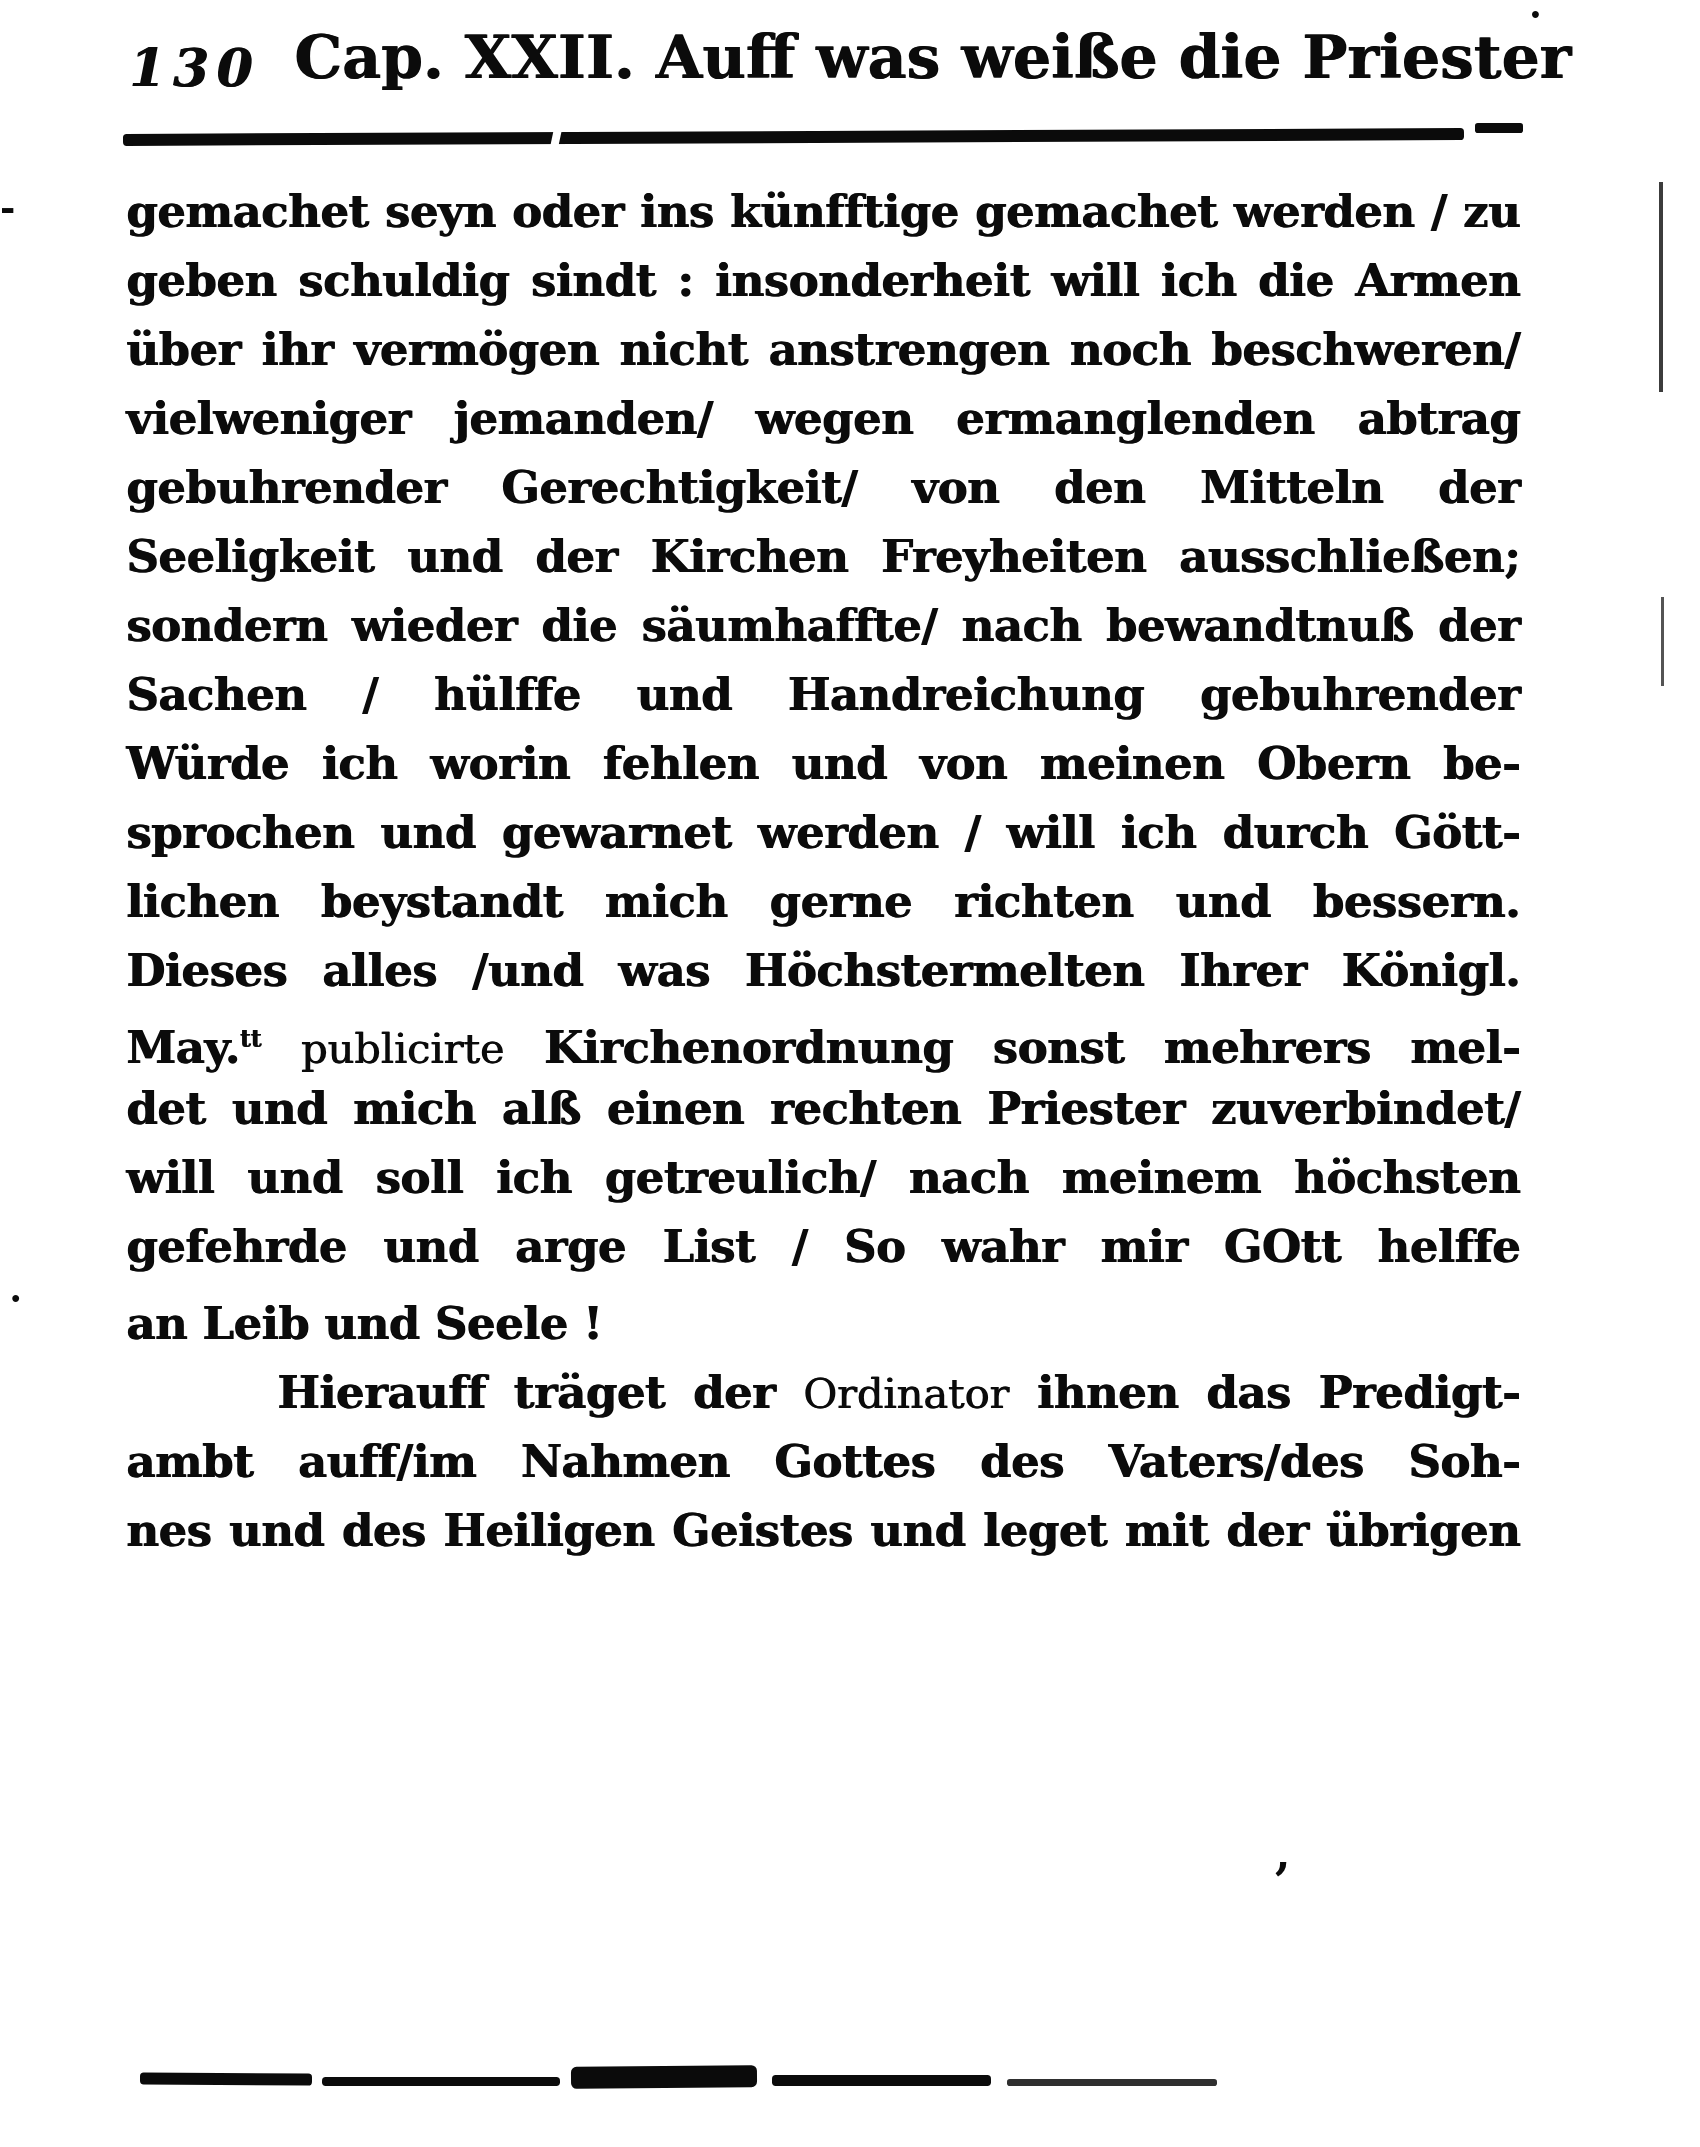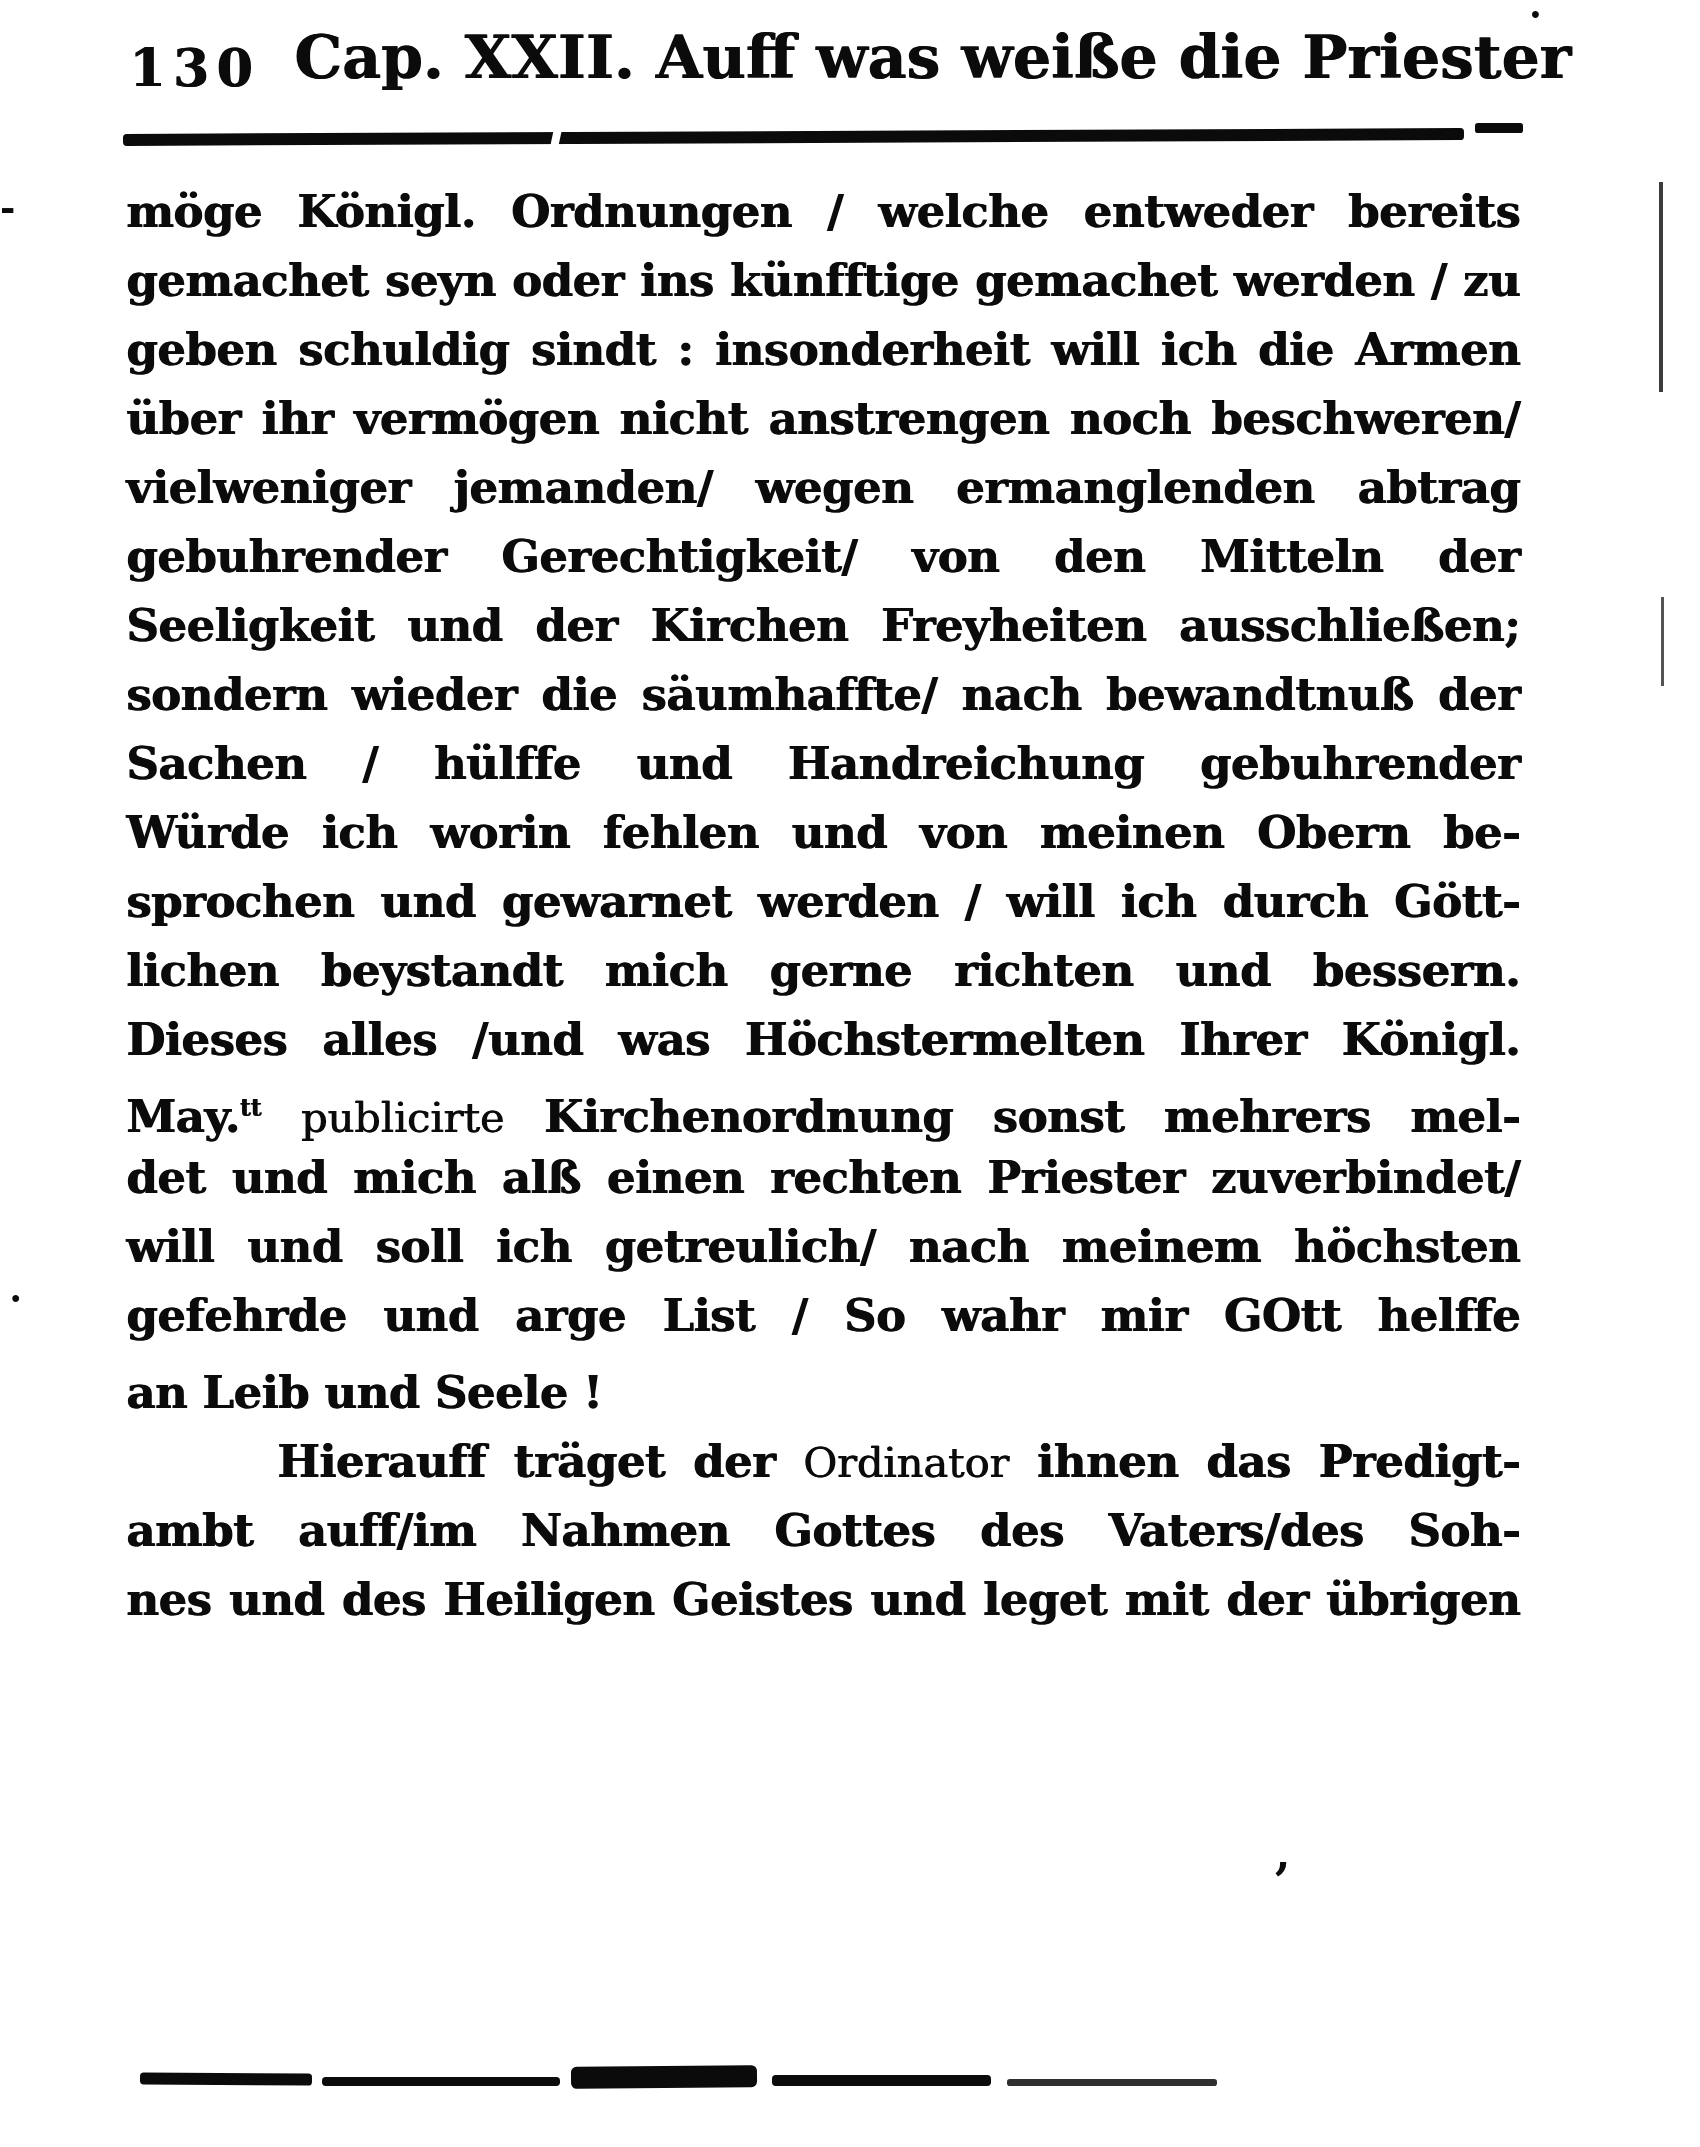--- a/index.html
+++ b/index.html
@@ -8,21 +8,21 @@
     width:1700px; height:2148px;
     background:#ffffff;
     color:#0b0b0b;
     font-family:"DejaVu Serif", serif;
     overflow:hidden;
   }
   .thick { text-shadow: 0.9px 0 0 currentColor; }
 
   .page-number {
     position:absolute; left:129px; top:37px;
-    font-size:52px; font-weight:bold; letter-spacing:7.5px;
+    font-size:52px; font-weight:bold; letter-spacing:7.5px;font-style:italic;
   }
   .header-title {
     position:absolute; left:294px; top:22.4px; width:1300px;
     font-size:60px; font-weight:bold;
     white-space:nowrap;
   }
   .rule-main {
     position:absolute; left:123px; top:131px; width:1341px; height:12px;
     background:#0b0b0b; transform:rotate(-0.25deg); border-radius:3.7px;
   }
@@ -59,21 +59,20 @@
 
   <div class="page-number thick">130</div>
 
   <div class="header-title thick">Cap. XXII. Auff was weiße die Priester</div>
 
   <div class="rule-main"></div>
   <div class="rule-notch"></div>
   <div class="rule-dash"></div>
 
   <div class="body-text thick">
-      <div class="line"><span>möge Königl. Ordnungen / welche entweder bereits</span></div>
       <div class="line"><span>gemachet seyn oder ins künfftige gemachet werden / zu</span></div>
       <div class="line"><span>geben schuldig sindt : insonderheit will ich die Armen</span></div>
       <div class="line"><span>über ihr vermögen nicht anstrengen noch beschweren/</span></div>
       <div class="line"><span>vielweniger jemanden/ wegen ermanglenden abtrag</span></div>
       <div class="line"><span>gebuhrender Gerechtigkeit/ von den Mitteln der</span></div>
       <div class="line"><span>Seeligkeit und der Kirchen Freyheiten ausschließen;</span></div>
       <div class="line"><span>sondern wieder die säumhaffte/ nach bewandtnuß der</span></div>
       <div class="line"><span>Sachen / hülffe und Handreichung gebuhrender</span></div>
       <div class="line"><span>Würde ich worin fehlen und von meinen Obern be-</span></div>
       <div class="line"><span>sprochen und gewarnet werden / will ich durch Gött-</span></div>

